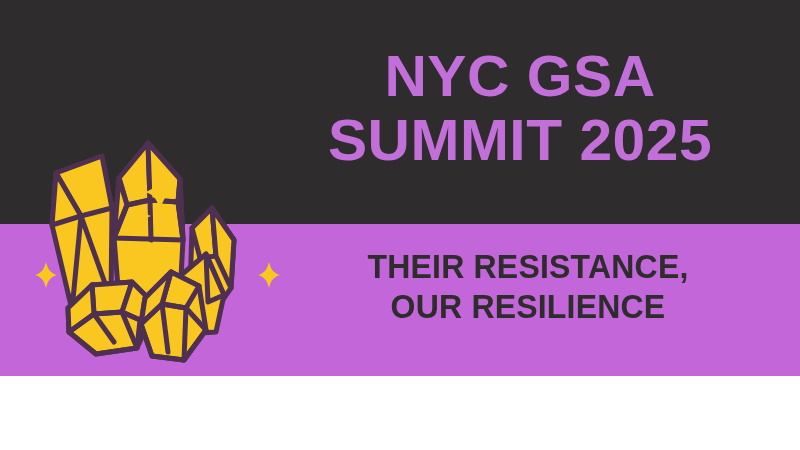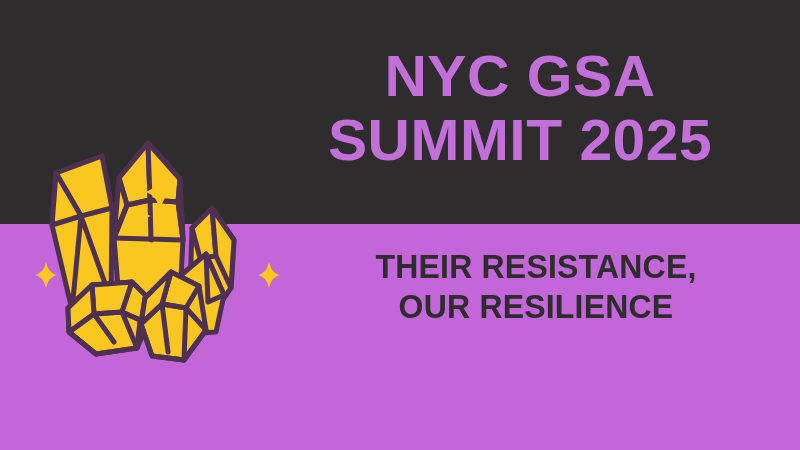--- a/index.html
+++ b/index.html
@@ -4,21 +4,21 @@
 <title>NYC GSA Summit 2025</title>
 <style>
   html, body {
     margin: 0;
     padding: 0;
     background: #ffffff;
   }
   #poster {
     position: relative;
     width: 800px;
-    height: 450px;
+    height: 376px;
     overflow: hidden;
     font-family: "Liberation Sans", sans-serif;
     background: #C266D9;
   }
   
   .band-dark {
     position: absolute;
     left: 0;
     top: 0;
     width: 800px;
@@ -58,21 +58,21 @@
     letter-spacing: 0.5px;
     white-space: nowrap;
     transform: scaleX(1.03);
   }
   .title-line.l2 {
     font-size: 57px;
   }
 
   .subtitle-wrap {
     position: absolute;
-    left: 16px;
+    left: 8px;
     top: 247px;
     width: 500px;
     text-align: center;
   }
   .subtitle-line {
     color: #2E2C2C;
     font-weight: bold;
     font-size: 33px;
     line-height: 40px;
     letter-spacing: 0.2px;

